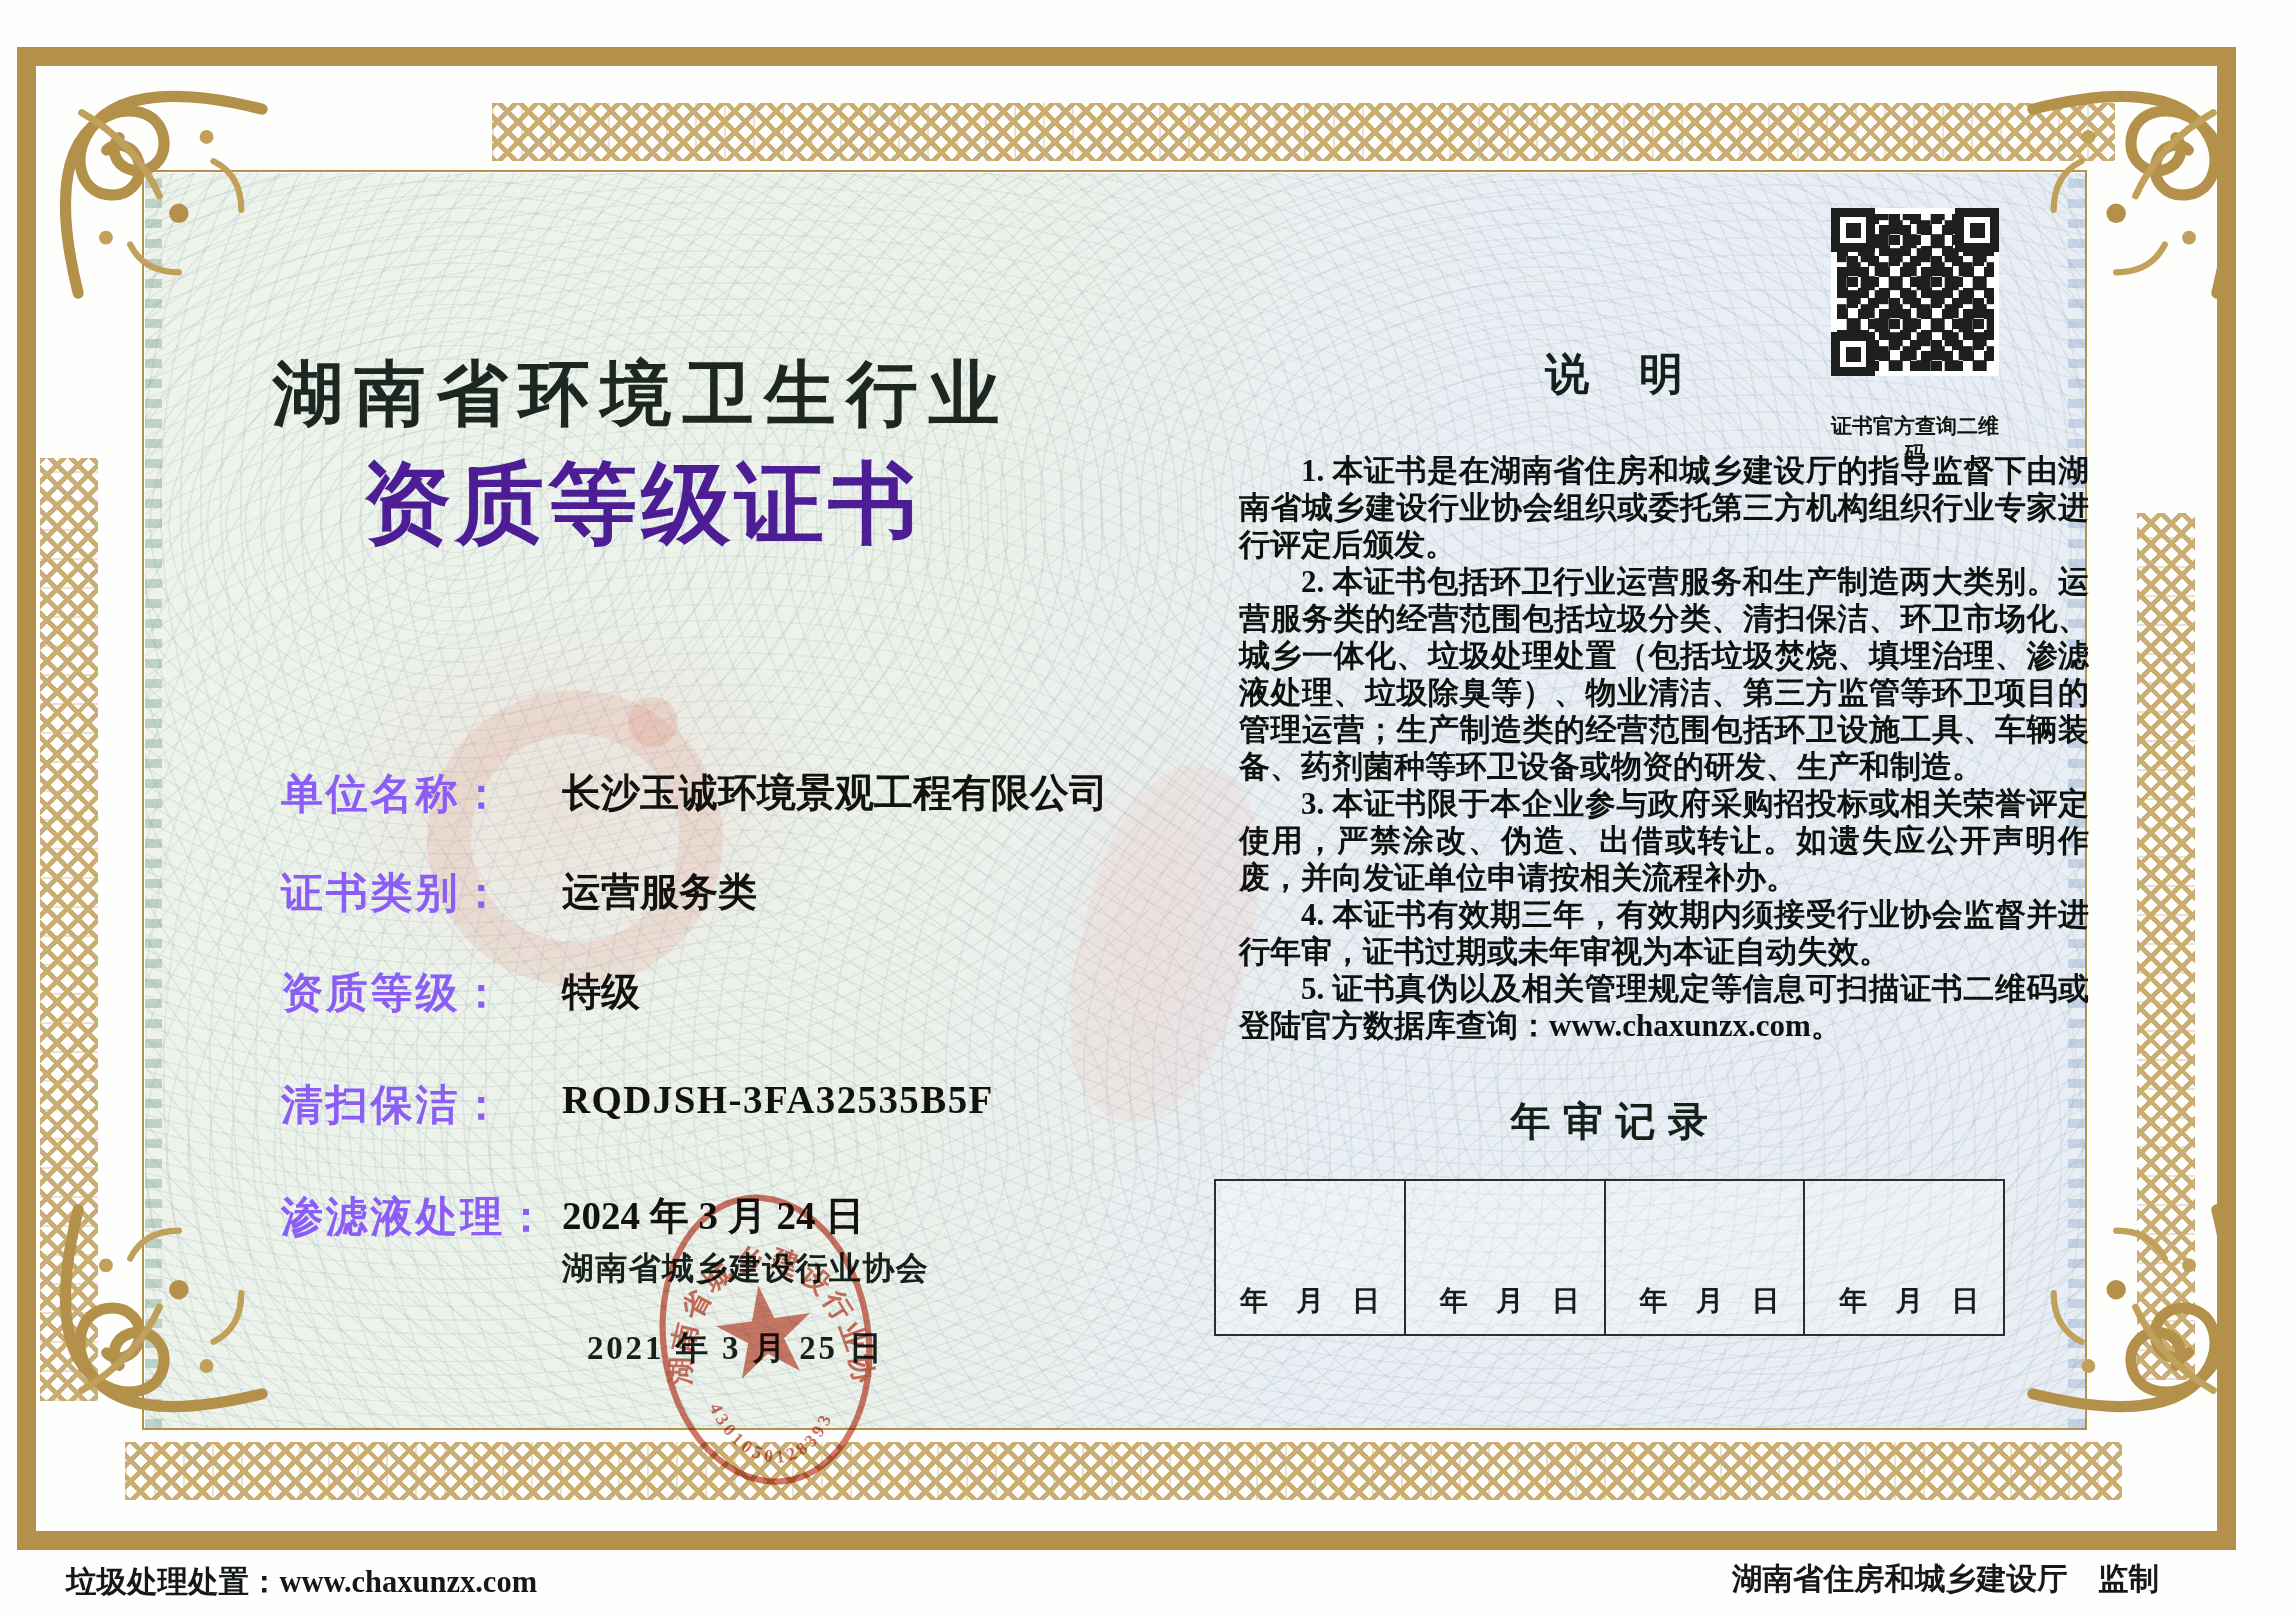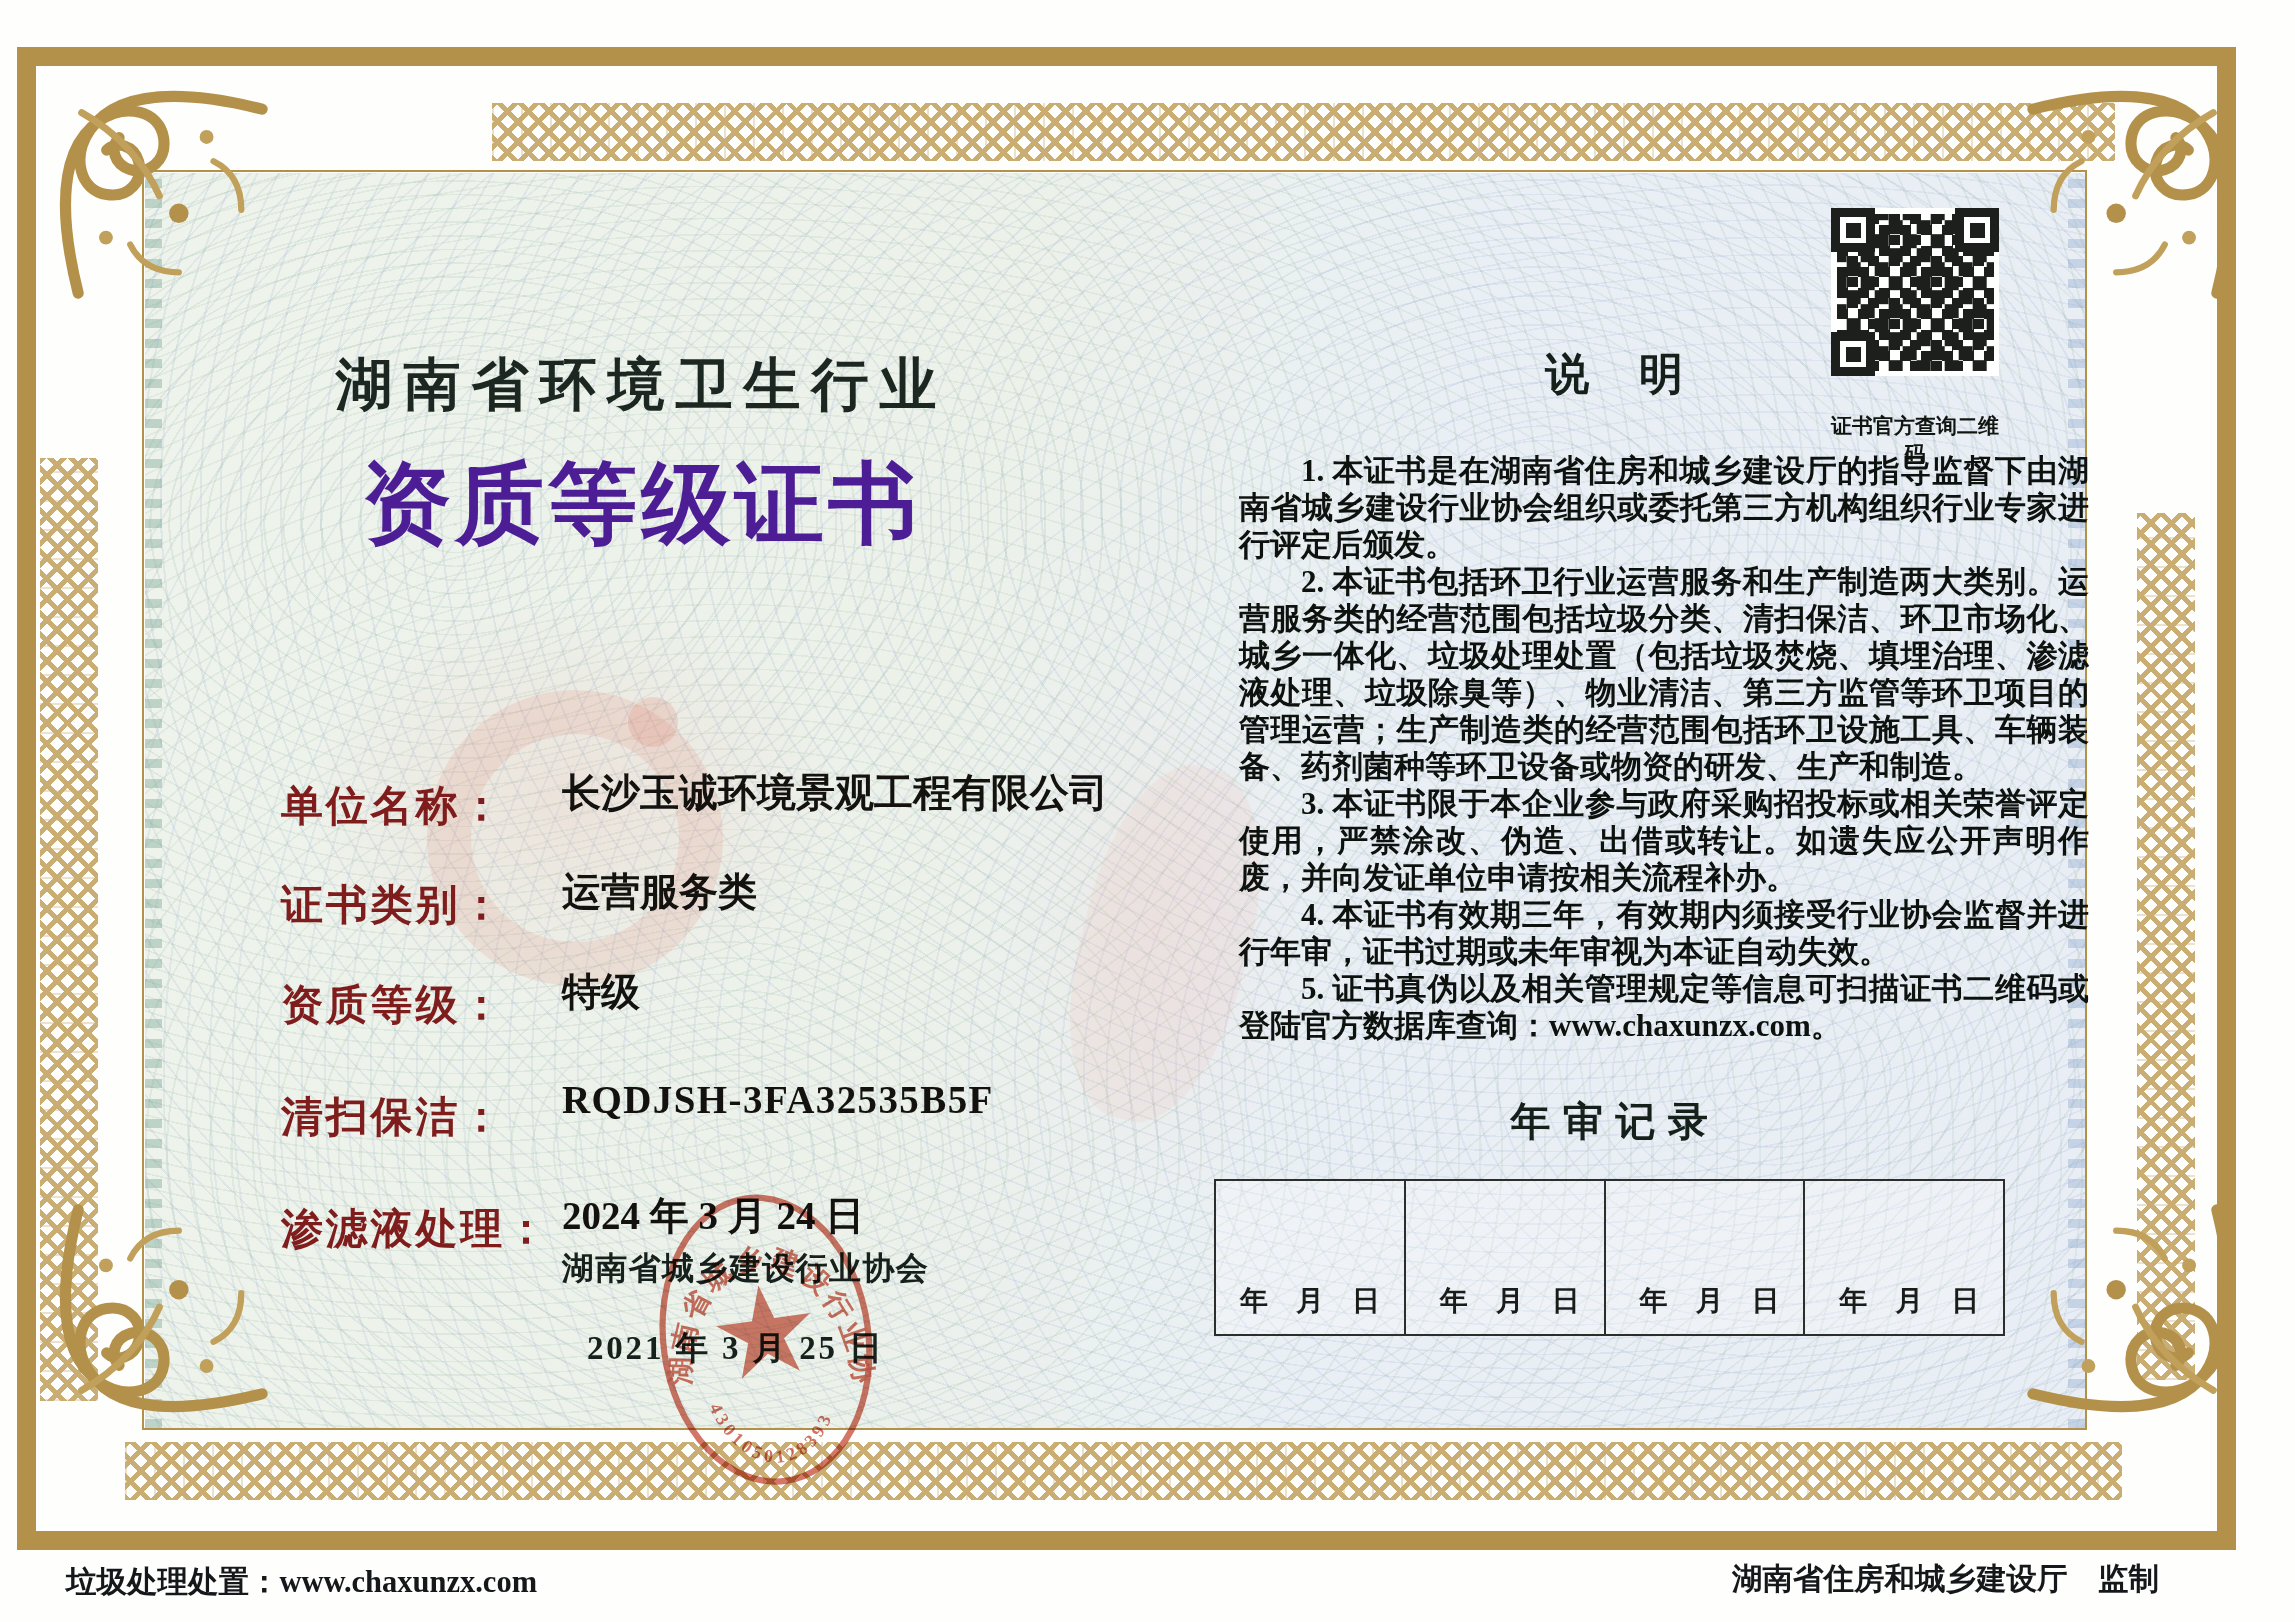--- a/index.html
+++ b/index.html
@@ -43,24 +43,24 @@
       linear-gradient(100deg,#eef3ec 0%,#ecf1ea 42%,#eaeff5 62%,#e9eef6 100%);}
   .chain-left{left:145px;top:173px;width:16.6px;height:1255px;
     background:repeating-linear-gradient(0deg,rgba(110,160,140,.38) 0 9px,rgba(255,255,255,0) 9px 20px);}
   .chain-right{left:2068px;top:173px;width:16.6px;height:1255px;
     background:repeating-linear-gradient(0deg,rgba(130,160,200,.35) 0 9px,rgba(255,255,255,0) 9px 20px);}
   .wm-ring{left:427px;top:690px;width:208px;height:208px;border:44px solid rgba(220,118,100,.15);border-radius:50%;}
   .wm-dot{left:628px;top:697px;width:50px;height:50px;background:rgba(220,118,100,.20);border-radius:50%;}
   .wm-blob{left:1082px;top:763px;width:166px;height:361px;background:rgba(238,168,158,.12);border-radius:45%;transform:rotate(14deg);}
 
   
-  .title1{left:229px;top:347px;width:825px;text-align:center;font-size:57px;font-weight:700;letter-spacing:11px;color:#1d2722;}
+  .title1{left:229px;top:347px;width:825px;text-align:center;font-size:71px;font-weight:700;letter-spacing:11px;color:#1d2722;}
   .title2{left:229px;top:444px;width:825px;text-align:center;font-size:89px;font-weight:700;letter-spacing:4.2px;color:#4c1d95;}
   .frow{height:49px;}
-  .flabel{position:absolute;left:281px;font-size:42px;font-weight:700;letter-spacing:2.8px;color:#7f1d1d;white-space:nowrap;margin-top:12px;}
+  .flabel{position:absolute;left:281px;font-size:42px;font-weight:700;letter-spacing:2.8px;color:#8b5cf6;white-space:nowrap;}
   .fvalue{position:absolute;left:562px;font-size:39px;font-weight:700;color:#14120f;white-space:nowrap;}
   .fvalue.code{letter-spacing:1.4px;}
   .issuer-name{left:527px;top:1247px;width:437px;text-align:center;font-size:32px;font-weight:700;color:#17211c;letter-spacing:1.4px;}
   .issuer-date{left:587px;top:1326px;font-size:33px;font-weight:700;color:#17211c;letter-spacing:2.8px;white-space:nowrap;}
   .seal{left:648px;top:1179px;width:236px;height:322px;transform:rotate(-8deg);mix-blend-mode:multiply;opacity:.92;}
 
   
   .notes-heading{left:1456px;top:345px;width:319px;text-align:center;font-size:44px;font-weight:700;letter-spacing:2.8px;color:#16201b;}
   .qr{left:1831px;top:208px;width:168px;height:168px;background:#ffffff;}
   .qr-noise{position:absolute;inset:5.5px;

